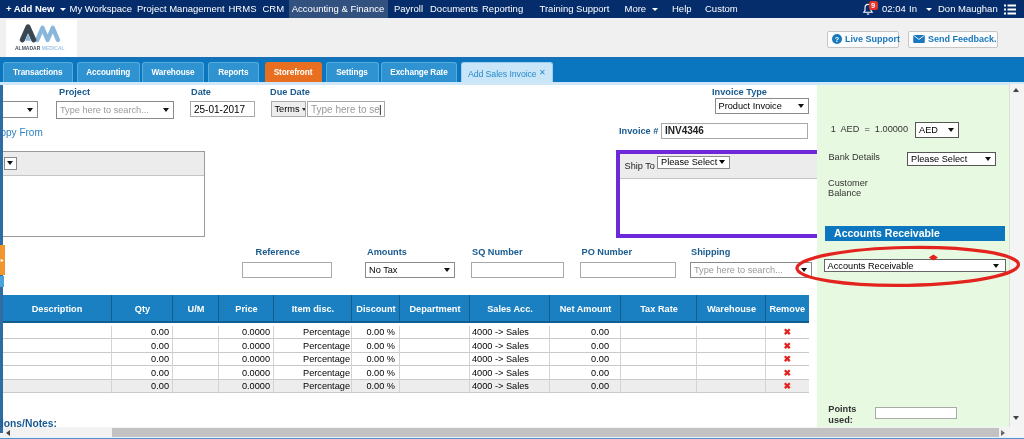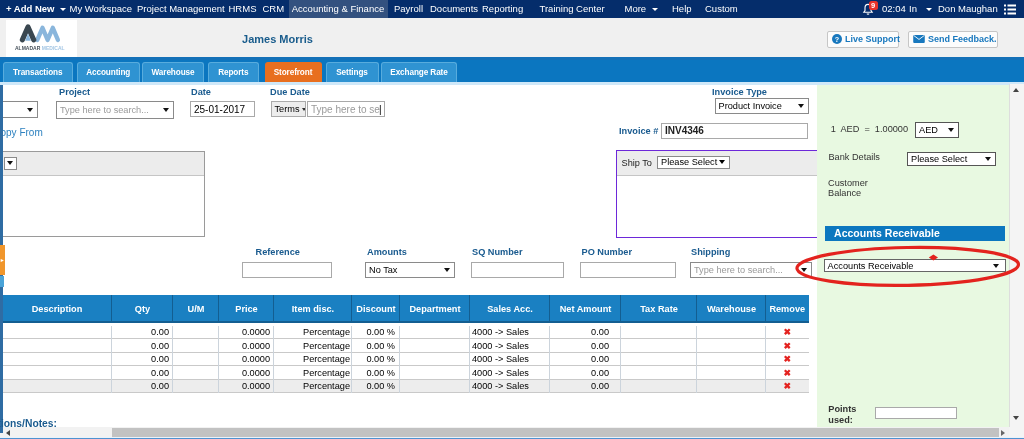--- a/index.html
+++ b/index.html
@@ -40,21 +40,21 @@
 <div id="topnav">
   <div class="it" style="left:6px;font-weight:bold;">+ Add New <span class="caret"></span></div>
   <div class="it" style="left:69.5px;">My Workspace</div>
   <div class="it" style="left:137px;">Project Management</div>
   <div class="it" style="left:228.5px;">HRMS</div>
   <div class="it" style="left:262.5px;">CRM</div>
   <div class="it hl" style="left:288.5px;width:99px;">Accounting &amp; Finance</div>
   <div class="it" style="left:394px;">Payroll</div>
   <div class="it" style="left:430px;">Documents</div>
   <div class="it" style="left:482px;">Reporting</div>
-  <div class="it" style="left:539.5px;">Training Center</div>
+  <div class="it" style="left:539.5px;">Training Support</div>
   <div class="it" style="left:624.5px;">More <span class="caret"></span></div>
   <div class="it" style="left:672px;">Help</div>
   <div class="it" style="left:705px;">Custom</div>
   <div class="it" style="left:861.5px;top:2.5px;height:13px;line-height:13px;">
     <svg width="12" height="13" viewBox="0 0 12 13">
         <path d="M6 1.4 C4 1.4 3 3 3 5 L3 7.6 L1.8 9.3 L10.2 9.3 L9 7.6 L9 5 C9 3 8 1.4 6 1.4 Z" fill="none" stroke="#fff" stroke-width="1.1"></path>
         <path d="M4.6 10.4 A1.35 1.35 0 0 0 7.4 10.4 Z" fill="#fff"></path>
       </svg>
   </div>
   <div class="it" style="left:868.5px;top:0.5px;height:9.5px;line-height:9.5px;background:#e8332a;border-radius:2.5px;padding:0 2.5px;font-size:7.5px;font-weight:bold;">9</div>
@@ -81,21 +81,20 @@
     <svg width="71" height="37" viewBox="0 0 71 37">
       <g stroke-linecap="round" stroke-linejoin="round" fill="none">
         <path d="M31.3 19.9 L36.5 7.8 L41.6 19.9 L46.8 7.8 L51.9 19.9" stroke="#8ab6dc" stroke-width="4.3"></path>
         <path d="M16.4 19.8 L22 7 L27.7 19.8" stroke="#3a4750" stroke-width="5.2"></path>
       </g>
       <path d="M22 13.5 L24.8 20.7 L19.2 20.7 Z" fill="#8ab6dc"></path>
       <text x="9" y="30.1" font-size="5" font-weight="bold" fill="#47525c" font-family="Liberation Sans">ALMADAR</text>
       <text x="35.8" y="30.1" font-size="5" font-weight="bold" fill="#a3c6e4" font-family="Liberation Sans">MEDICAL</text>
     </svg>
   </div>
-  <div id="jm">James Morris</div>
   <div class="hbtn" style="left:827px;width:72px;">
     <svg width="10" height="10" viewBox="0 0 11 11" style="vertical-align:-2px;margin-right:3px;">
         <circle cx="5.5" cy="5.5" r="5.5" fill="#1878be"></circle>
         <text x="5.5" y="8.3" text-anchor="middle" font-size="8" font-weight="bold" fill="#fff" font-family="Liberation Sans">?</text>
       </svg>Live Support</div>
   <div class="hbtn" style="left:908px;width:90px;">
     <svg width="12" height="8" viewBox="0 0 13 9" style="vertical-align:-1px;margin-right:3px;">
         <rect x="0" y="0" width="13" height="9" rx="1" fill="#1878be"></rect>
         <path d="M0.5 0.5 L6.5 5 L12.5 0.5" stroke="#fff" fill="none"></path>
       </svg>Send Feedback.</div>
@@ -103,20 +102,21 @@
 <div id="blueline"></div>
 
 <div id="tabbar">
   <div class="tab" style="left:3px;width:69.5px;">Transactions</div>
   <div class="tab" style="left:77px;width:62.5px;">Accounting</div>
   <div class="tab" style="left:142px;width:62px;">Warehouse</div>
   <div class="tab" style="left:208px;width:50.5px;">Reports</div>
   <div class="tab orange" style="left:264.5px;width:57px;">Storefront</div>
   <div class="tab" style="left:325.5px;width:53px;">Settings</div>
   <div class="tab" style="left:381px;width:76px;">Exchange Rate</div>
+  <div class="tab active" style="left:460.5px;width:92.5px;">Add Sales Invoice <span style="font-size:8px;vertical-align:1.5px;">✕</span></div>
 </div>
 <div id="subline"></div>
 
 <div class="abs" style="left:0;top:85px;width:3px;height:348px;background:#2f6ca3;z-index:4;"></div>
 <div class="abs" style="left:0;top:245px;width:4.5px;height:30px;background:#f0962c;color:#fff;font-size:6px;line-height:30px;text-align:center;z-index:5;">▸</div>
 <div class="abs" style="left:0;top:276px;width:4px;height:11px;background:#4aa3d8;z-index:5;"></div>
 
 <div class="lbl" style="left:59px;top:87px;">Project</div>
 <div class="lbl" style="left:191px;top:87px;">Date</div>
 <div class="lbl" style="left:270px;top:87px;">Due Date</div>
@@ -141,21 +141,21 @@
 <div class="lbl" style="left:619px;top:126px;">Invoice #</div>
 <div class="inp" style="left:661px;top:123px;width:147px;height:15.5px;font-weight:bold;color:#222;">INV4346</div>
 
 <div class="abs" style="left:-40px;top:151px;width:245px;height:86px;border:1px solid #9a9a9a;background:#fff;">
   <div style="height:23.5px;background:#ececec;border-bottom:1px solid #c5c5c5;"></div>
 </div>
 <div class="sel" style="left:4px;top:156.5px;width:12.5px;height:13px;padding:0;">
     <span class="ar" style="right:3px;"></span>
   </div>
 
-<div class="abs" style="left:615.5px;top:150px;width:232px;height:87.5px;border:1px solid #6d28d9;background:#fff;">
+<div class="abs" style="left:615.5px;top:150px;width:232px;height:87.5px;border:4px solid #6d28d9;background:#fff;">
   <div style="height:24.5px;background:#ececec;border-bottom:1px solid #c5c5c5;font-size:9.2px;color:#222;line-height:24px;padding-left:5px;">Ship To</div>
 </div>
 <div class="sel" style="left:657px;top:156px;width:73px;height:12.5px;">Please Select<span class="ar" style="border-top-color:#000;"></span></div>
 
 <div class="lbl" style="left:255.5px;top:247px;">Reference</div>
 <div class="lbl" style="left:367px;top:247px;">Amounts</div>
 <div class="lbl" style="left:472px;top:247px;">SQ Number</div>
 <div class="lbl" style="left:581.5px;top:247px;">PO Number</div>
 <div class="lbl" style="left:691px;top:247px;">Shipping</div>
 

